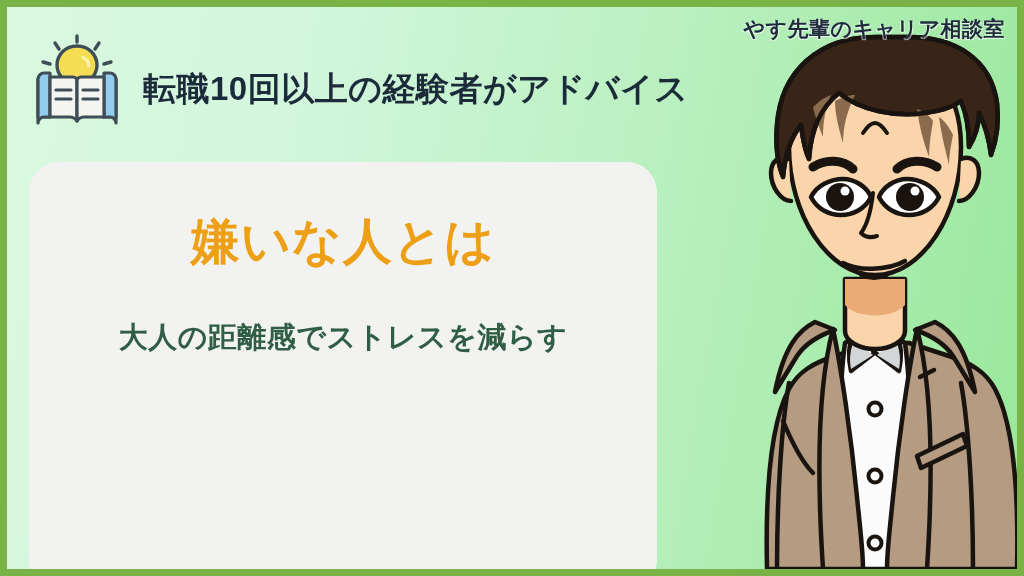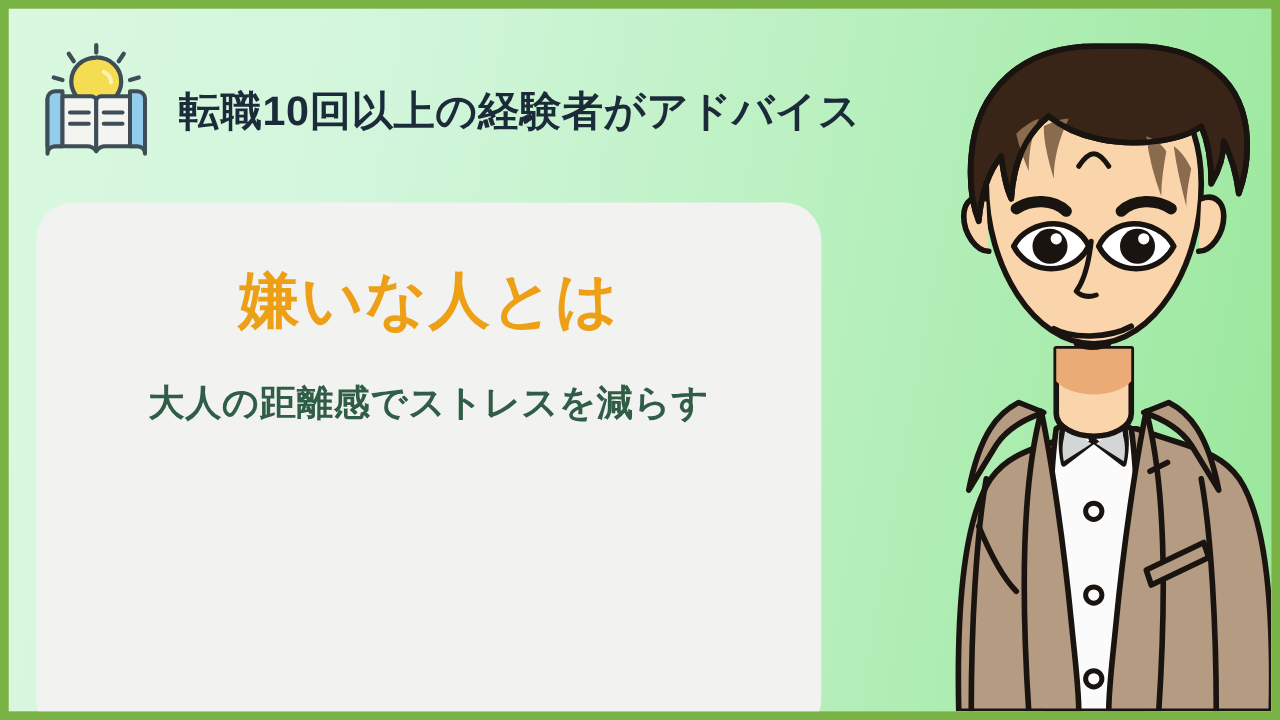--- a/index.html
+++ b/index.html
@@ -86,21 +86,21 @@
     font-weight: 700;
     color: #eda016;
     text-align: center;
     line-height: 1.28;
     letter-spacing: 1px;
     margin: 0;
   }
   .main-title .line { display: block; white-space: nowrap; }
 
   .sub-title {
-    margin-top: 30px;
+    margin-top: 44px;
     font-size: 29px;
     font-weight: 700;
     color: #2f5d45;
     text-align: center;
     line-height: 1.42;
     letter-spacing: 0.5px;
   }
   .sub-title .line { display: block; white-space: nowrap; }
 
   
@@ -113,20 +113,21 @@
     z-index: 25;
     pointer-events: none;
   }
   .character svg { display: block; width: 100%; height: 100%; }
 </style>
 </head>
 <body>
 
 <div class="thumbnail">
 
+  <div class="channel-name">やす先輩のキャリア相談室</div>
 
   <div class="header-row">
 
     <span class="book-bulb-icon-wrap">
       <svg class="book-bulb-icon" viewBox="0 0 104 104" xmlns="http://www.w3.org/2000/svg">
         <g stroke="#3f4d56" stroke-width="3.4" stroke-linecap="round" stroke-linejoin="round" fill="none">
 
           <line x1="52" y1="9" x2="52" y2="3"></line>
           <line x1="34" y1="16" x2="30" y2="10"></line>
           <line x1="70" y1="16" x2="74" y2="10"></line>

